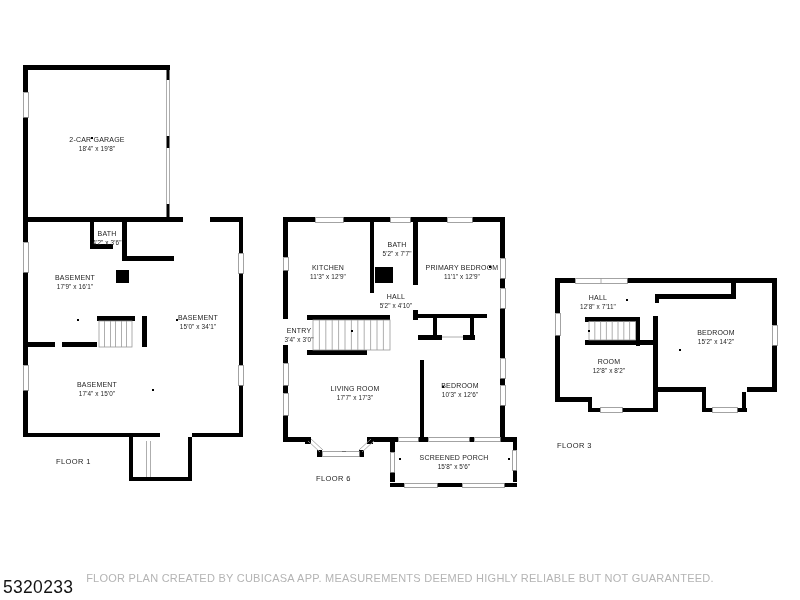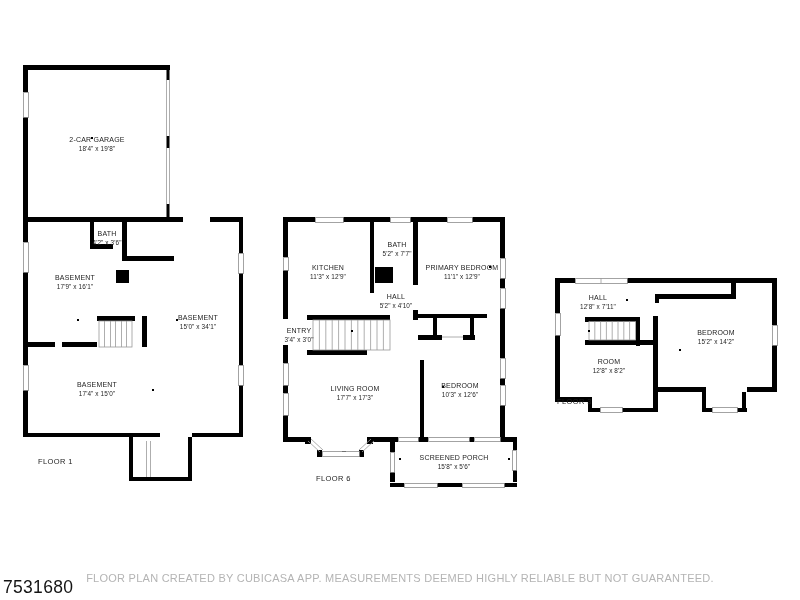--- a/index.html
+++ b/index.html
@@ -276,21 +276,21 @@
   <span class="room-dims">17'9" x 16'1"</span>
 </div>
 <div class="room-label" style="left:198px;top:322px">
   <span class="room-name">BASEMENT</span>
   <span class="room-dims">15'0" x 34'1"</span>
 </div>
 <div class="room-label" style="left:97px;top:389px">
   <span class="room-name">BASEMENT</span>
   <span class="room-dims">17'4" x 15'0"</span>
 </div>
-<div class="floor-label" style="left:38px;top:457px">FLOOR 1</div>
+<div class="floor-label" style="left:56px;top:457px">FLOOR 1</div>
 
 <div class="room-label" style="left:328px;top:272px">
   <span class="room-name">KITCHEN</span>
   <span class="room-dims">11'3" x 12'9"</span>
 </div>
 <div class="room-label" style="left:397px;top:249px">
   <span class="room-name">BATH</span>
   <span class="room-dims">5'2" x 7'7"</span>
 </div>
 <div class="room-label" style="left:462px;top:272px">
@@ -324,16 +324,16 @@
   <span class="room-dims">12'8" x 7'11"</span>
 </div>
 <div class="room-label" style="left:716px;top:337px">
   <span class="room-name">BEDROOM</span>
   <span class="room-dims">15'2" x 14'2"</span>
 </div>
 <div class="room-label" style="left:609px;top:366px">
   <span class="room-name">ROOM</span>
   <span class="room-dims">12'8" x 8'2"</span>
 </div>
-<div class="floor-label" style="left:557px;top:397px">FLOOR 3</div>
+<div class="floor-label" style="left:557px;top:441px">FLOOR 3</div>
 
 <div class="disclaimer">FLOOR PLAN CREATED BY CUBICASA APP. MEASUREMENTS DEEMED HIGHLY RELIABLE BUT NOT GUARANTEED.</div>
-<div class="listing-id">7531680</div>
+<div class="listing-id">5320233</div>
 
 </body></html>

